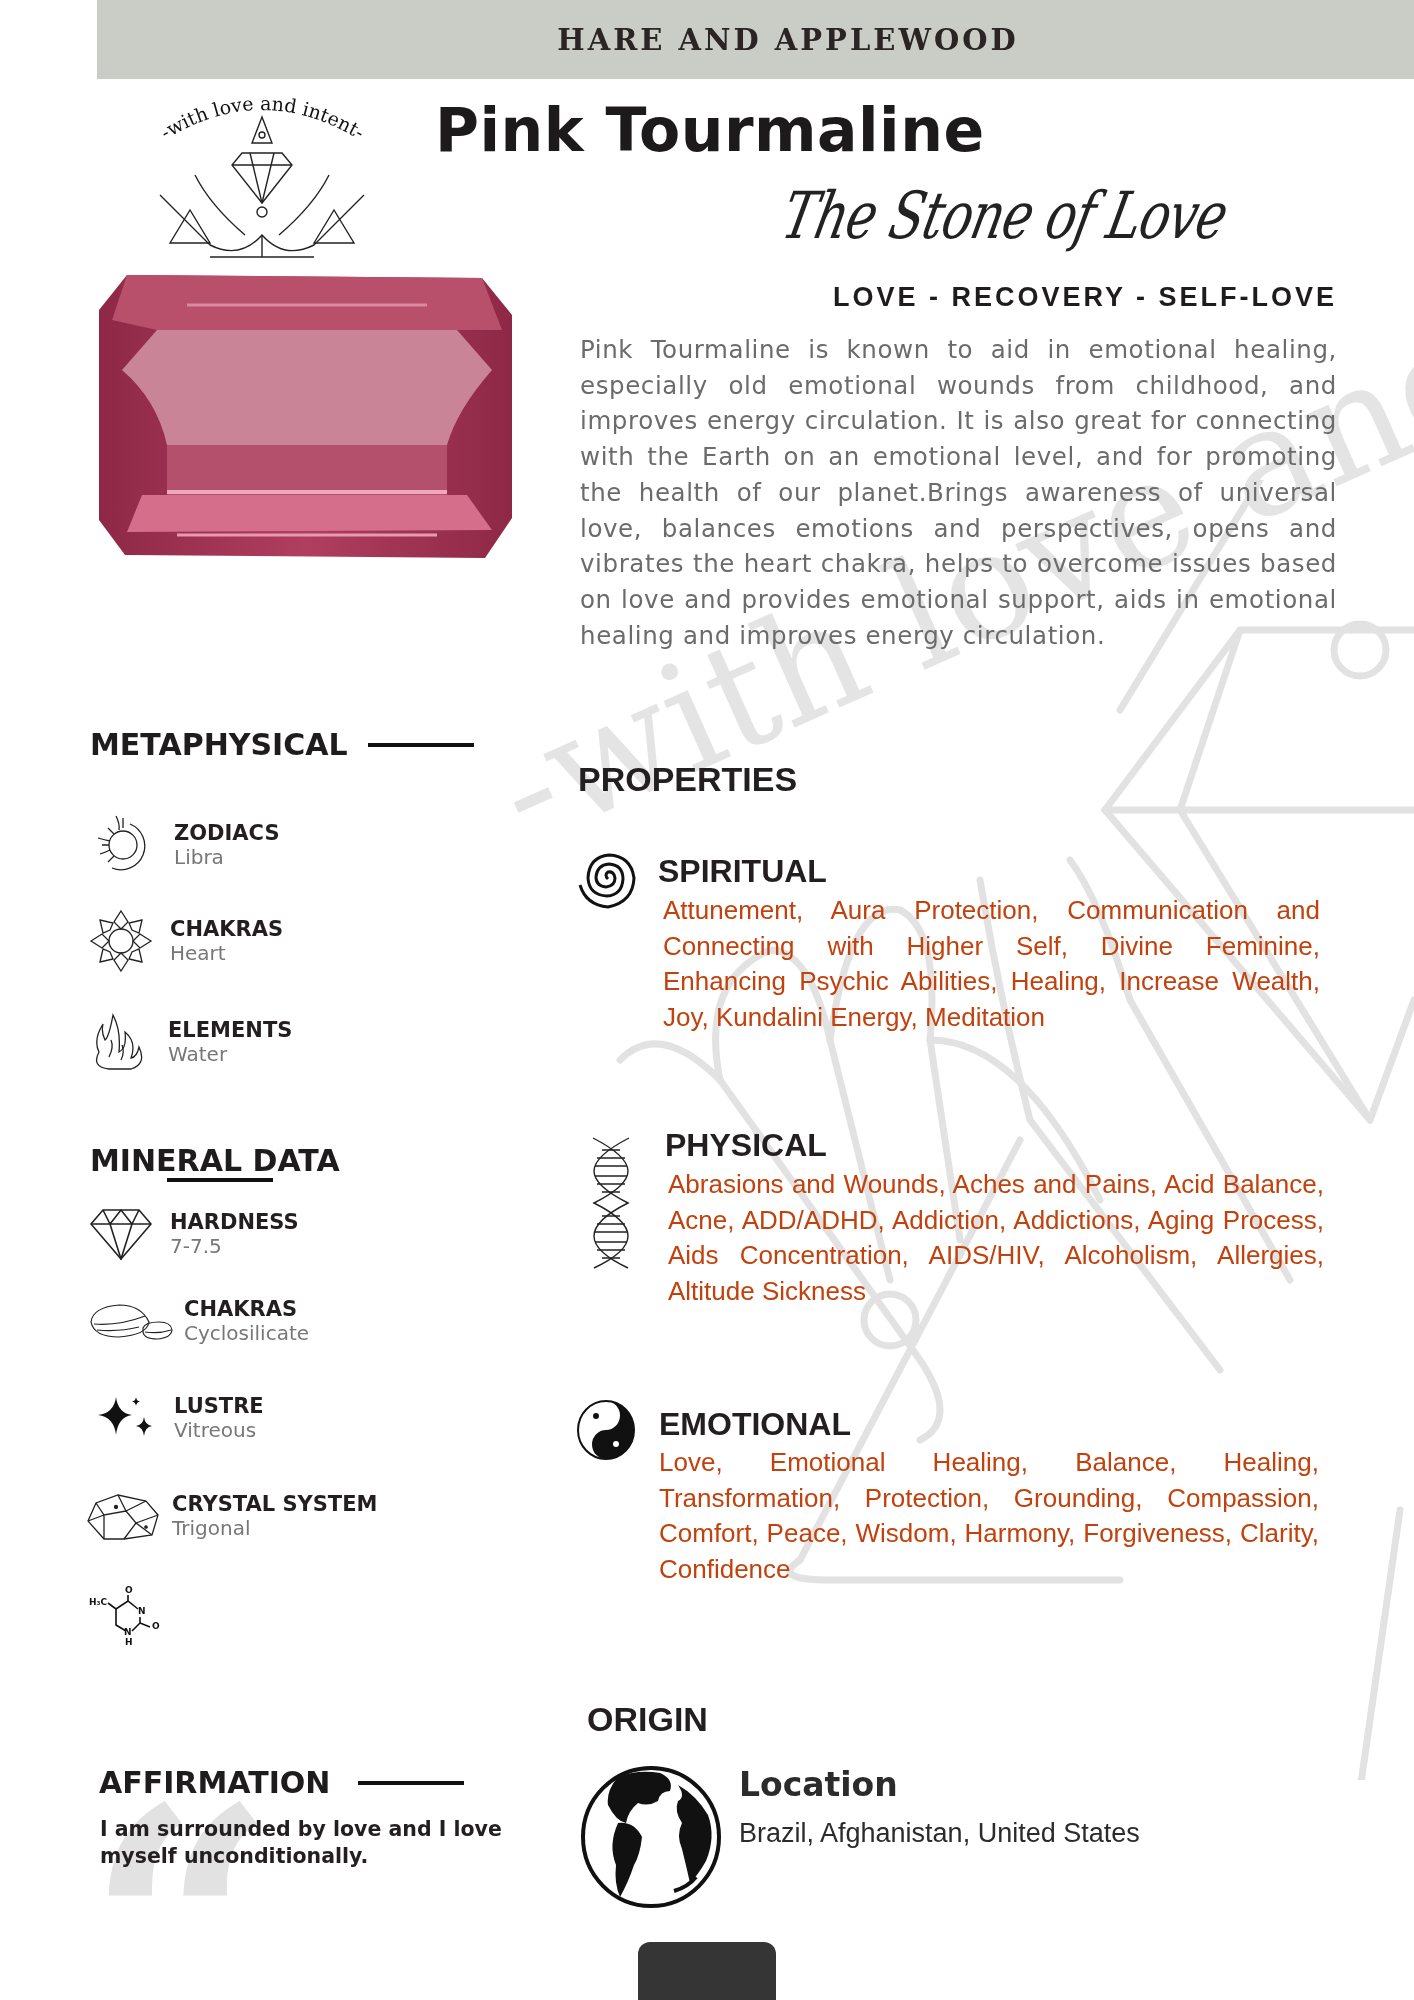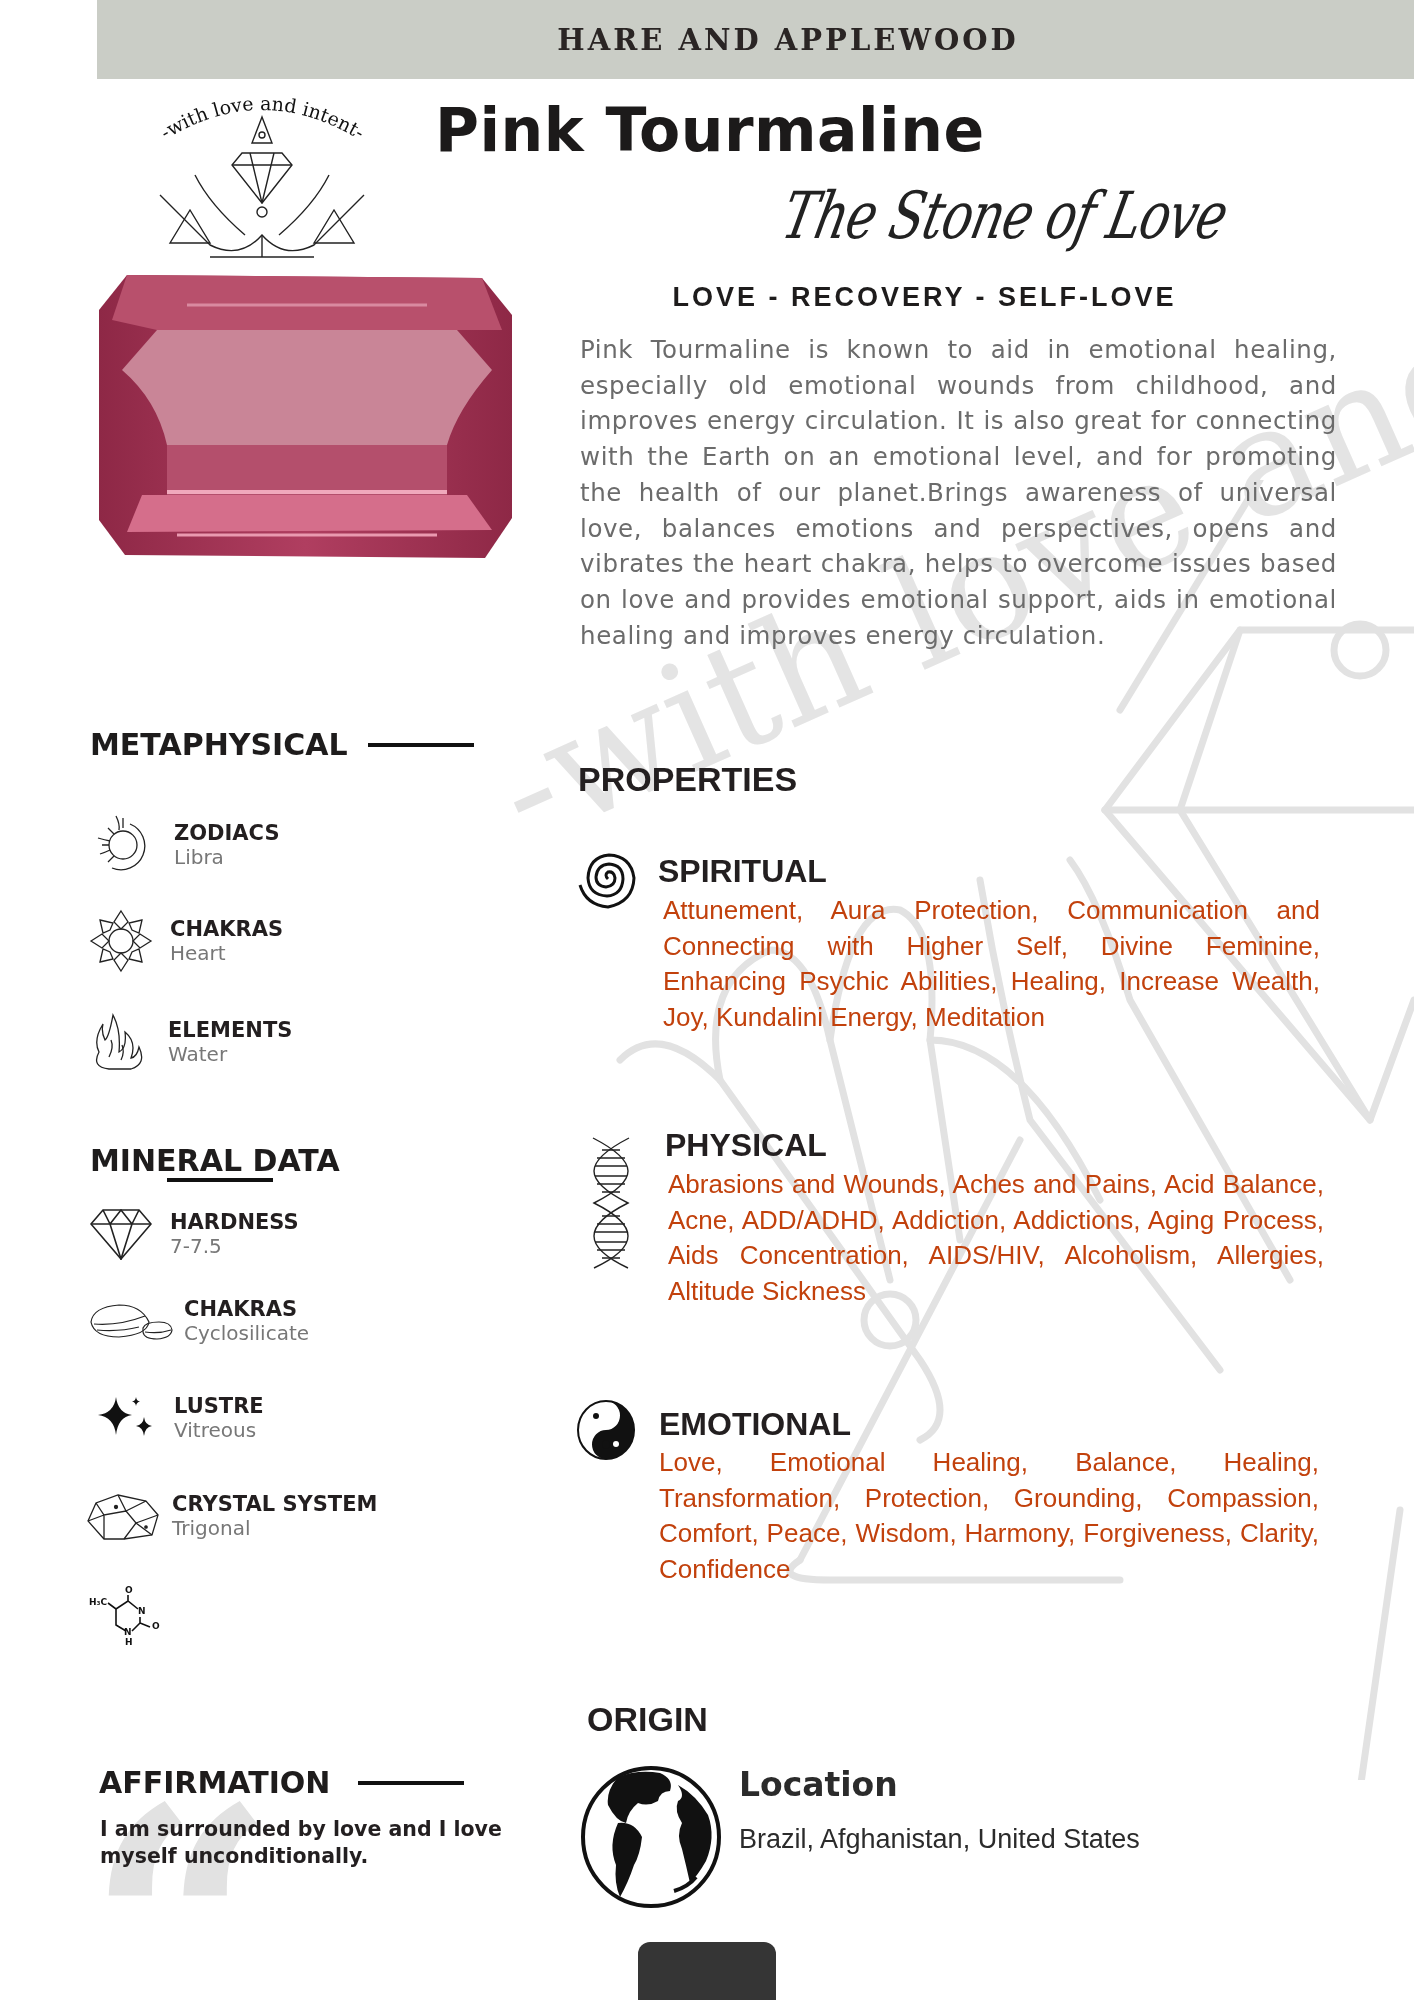--- a/index.html
+++ b/index.html
@@ -4,21 +4,21 @@
 <style>
   html, body { margin:0; padding:0; }
   body { width:1414px; height:2000px; position:relative; overflow:hidden; background:#ffffff; font-family:"DejaVu Sans", sans-serif; color:#231f20; }
   .abs { position:absolute; }
   .banner { left:97px; top:0; width:1382px; height:79px; background:#cacdc6; display:flex; align-items:center; justify-content:center; }
   .banner span { font-family:"DejaVu Serif", serif; font-weight:bold; font-size:29px; letter-spacing:3px; color:#2a2524; }
   .watermark { pointer-events:none; }
   .wm-text { left:440px; top:330px; font-family:"DejaVu Serif", serif; font-size:150px; color:#e4e4e4; transform:rotate(-24deg); transform-origin:left top; white-space:nowrap; }
   .title { left:435px; top:95px; font-family:"DejaVu Sans", sans-serif; font-weight:bold; font-size:60px; letter-spacing:0.5px; color:#1c1a1a; }
   .script { left:792px; top:178px; font-family:"DejaVu Serif", serif; font-style:italic; font-size:50px; color:#222; letter-spacing:-1px; transform:skewX(-12deg) scaleY(1.3); transform-origin:left top; font-weight:200; }
-  .tagline { left:546px; top:282px; width:757px; text-align:center; font-family:"Liberation Sans", sans-serif; font-weight:bold; font-size:27px; letter-spacing:3px; color:#1e1c1c; }
+  .tagline { left:580px; top:282px; width:757px; text-align:right; font-family:"Liberation Sans", sans-serif; font-weight:bold; font-size:27px; letter-spacing:3px; color:#1e1c1c; }
   .desc { left:580px; top:332px; width:757px; text-align:justify; font-family:"DejaVu Sans", sans-serif; font-size:24.5px; line-height:35.7px; color:#6b6b6b; letter-spacing:0.6px; }
   .gem { left:97px; top:270px; width:418px; height:290px; }
   .sec-head { font-family:"DejaVu Sans", sans-serif; font-weight:bold; font-size:30px; color:#1e1c1c; display:flex; align-items:center; }
   .sec-head .rule { display:inline-block; width:106px; height:4px; background:#111; margin-left:20px; }
   .item { display:flex; align-items:center; }
   .item .ic { width:74px; display:flex; justify-content:center; margin-right:12px; }
   .item .lbl { font-family:"DejaVu Sans", sans-serif; font-weight:bold; font-size:21px; color:#231f20; line-height:24px; }
   .item .val { font-family:"DejaVu Sans", sans-serif; font-size:20px; color:#777; line-height:25px; }
   .prop-title { font-family:"Liberation Sans", sans-serif; font-weight:bold; font-size:32px; color:#231f20; }
   .prop-text { font-family:"Liberation Sans", sans-serif; font-size:26px; line-height:35.6px; color:#c2410c; text-align:justify; }
@@ -298,16 +298,16 @@
   <svg width="146" height="144" viewBox="0 0 146 144">
     <ellipse cx="73" cy="72" rx="68" ry="69" fill="#fff" stroke="#111" stroke-width="4"></ellipse>
     <path d="M40 12 Q60 4 82 8 Q96 14 92 26 Q82 26 80 36 Q70 42 60 38 Q50 46 48 58 Q38 56 30 40 Q28 26 40 12 Z" fill="#111"></path>
     <path d="M40 58 Q56 56 64 72 Q62 90 56 100 Q50 118 42 132 Q36 118 38 100 Q30 80 40 58 Z" fill="#111"></path>
     <path d="M100 20 Q118 30 130 50 Q138 72 128 96 Q120 110 112 118 Q108 100 104 84 Q98 70 104 58 Q96 46 100 36 Q108 32 100 20 Z" fill="#111"></path>
     <path d="M96 126 Q110 122 118 112" stroke="#111" stroke-width="4" fill="none"></path>
   </svg>
 </div>
 <div class="abs" style="left:739px;top:1765px;">
   <div style="font-family:'DejaVu Sans',sans-serif;font-weight:bold;font-size:33px;color:#2b2b2b;">Location</div>
-  <div style="font-family:'Liberation Sans',sans-serif;font-size:27px;color:#2b2b2b;margin-top:20px;">Brazil, Afghanistan, United States</div>
+  <div style="font-family:'Liberation Sans',sans-serif;font-size:27px;color:#2b2b2b;margin-top:14px;">Brazil, Afghanistan, United States</div>
 </div>
 
 <div class="abs tab"></div>
 
 </body></html>

